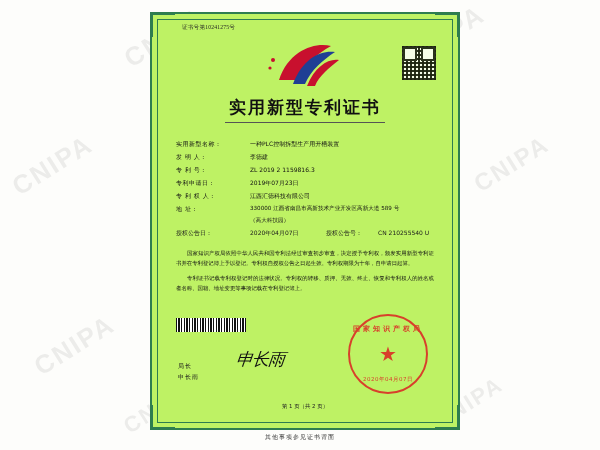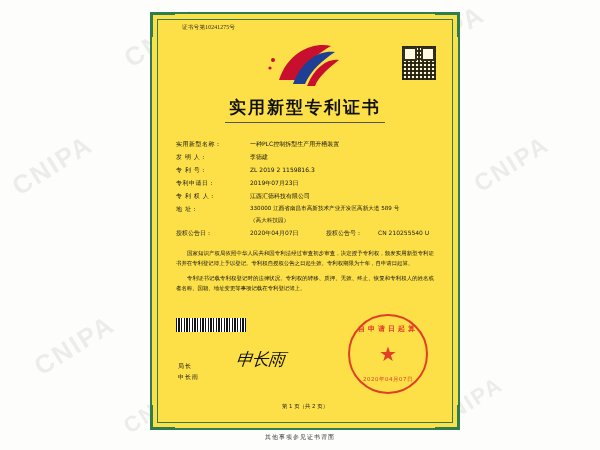--- a/index.html
+++ b/index.html
@@ -41,21 +41,21 @@
   .wm7 { left: 120px; top: 395px; font-size: 22px;}
   .wm8 { left: 430px; top: 390px; font-size: 22px;}
 
   
   .cert {
     position: absolute;
     left: 150px;
     top: 12px;
     width: 310px;
     height: 418px;
-    background: #fde047;
+    background: #bef264;
     border: 2px solid #2e7d4f;
     box-sizing: border-box;
   }
   .cert-inner {
     position: absolute;
     left: 5px;
     top: 5px;
     right: 5px;
     bottom: 5px;
     border: 1px solid #2e7d4f;
@@ -351,21 +351,21 @@
 
       <div class="barcode"></div>
 
       <div class="sign-area">
         <div class="sign-label">局长</div>
         <div class="sign-label">申长雨</div>
         <div class="handwriting">申长雨</div>
       </div>
 
       <div class="seal">
-        <div class="arc">自申请日起算</div>
+        <div class="arc">国家知识产权局</div>
         <div class="star">★</div>
         <div class="date">2020年04月07日</div>
       </div>
 
       <div class="page-no">第 1 页（共 2 页）</div>
     </div>
   </div>
 
   <div class="footer-note">其他事项参见证书背面</div>
 </div>

